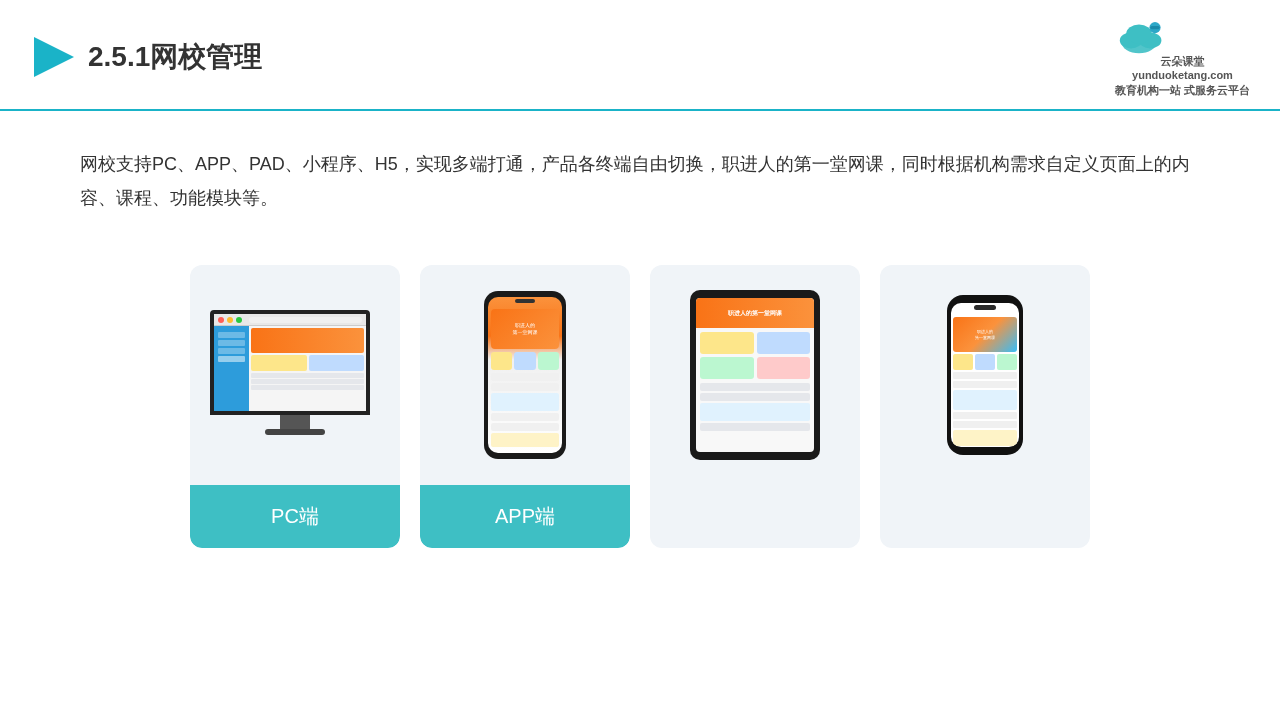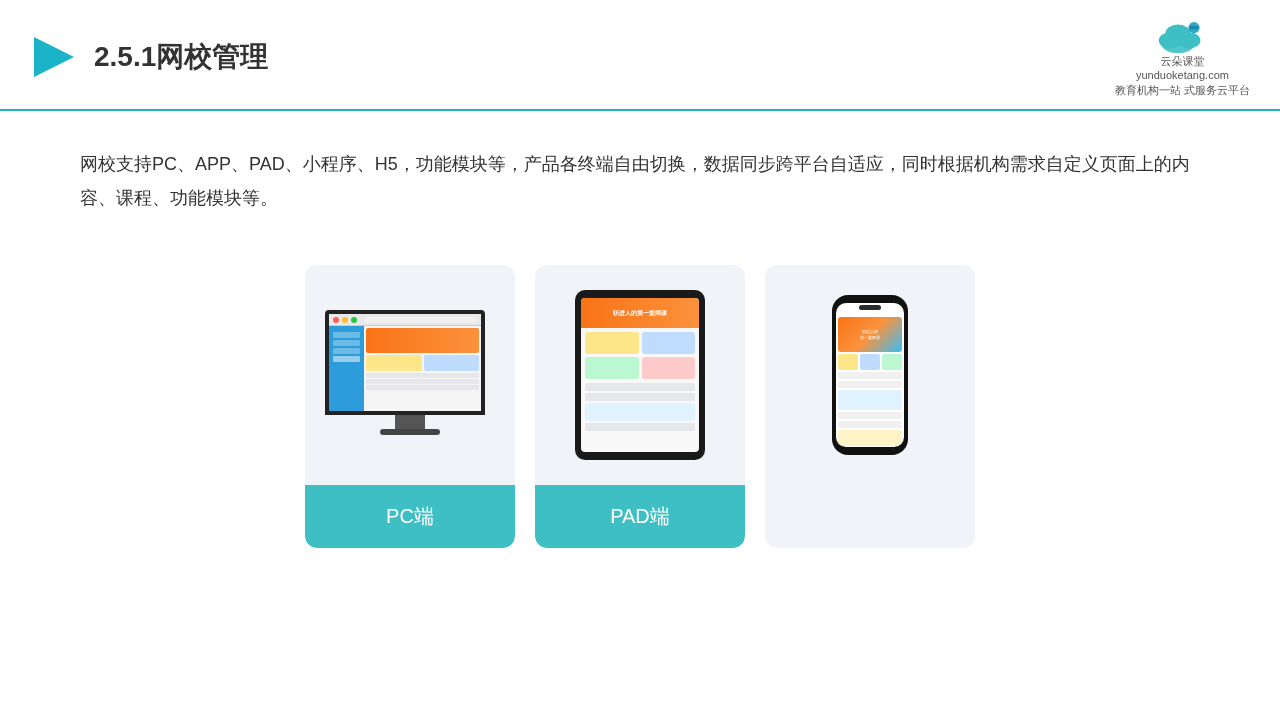--- a/index.html
+++ b/index.html
@@ -16,35 +16,36 @@
     .header {
       display: flex;
       align-items: center;
       justify-content: space-between;
       padding: 18px 30px 12px 30px;
       border-bottom: 2px solid #1ab3c8;
     }
     .header-left {
       display: flex;
       align-items: center;
-      gap: 16px;
+      gap: 10px;
     }
     .play-icon {
       width: 48px;
       height: 48px;
     }
     .page-title {
       font-size: 28px;
       font-weight: 600;
       color: #333;
     }
     .logo-area {
       display: flex;
       flex-direction: column;
-      align-items: center;
+      align-items: flex-start;
+      font-weight: bold;
     }
     .logo-cloud {
       width: 56px;
       height: 36px;
     }
     .logo-text {
       font-size: 11px;
       color: #555;
       text-align: center;
       line-height: 1.3;
@@ -339,21 +340,21 @@
     </svg>
     <div class="logo-text">
       <div>云朵课堂</div>
       <div>yunduoketang.com</div>
       <div>教育机构一站
 式服务云平台</div>
     </div>
   </div>
 </div>
 
-<div class="description">网校支持PC、APP、PAD、小程序、H5，功能模块等，产品各终端自由切换，数据同步跨平台自适应，同时根据机构需求自定义页面上的内容、课程、功能模块等。</div>
+<div class="description">网校支持PC、APP、PAD、小程序、H5，实现多端打通，产品各终端自由切换，职进人的第一堂网课，同时根据机构需求自定义页面上的内容、课程、功能模块等。</div>
 
 <div class="cards-container">
 
   <div class="card">
     <div class="card-image-area">
       <div class="monitor">
         <div class="monitor-screen">
           <div style="position:absolute;top:0;left:0;right:0;height:12px;background:#e8e8e8;border-bottom:1px solid #ccc;display:flex;align-items:center;padding:0 4px;gap:3px;">
             <div style="width:6px;height:6px;border-radius:50%;background:#ff5f57;"></div>
             <div style="width:6px;height:6px;border-radius:50%;background:#febc2e;"></div>
@@ -379,20 +380,43 @@
             </div>
           </div>
         </div>
         <div class="monitor-stand"></div>
         <div class="monitor-base"></div>
       </div>
     </div>
     <div class="card-label">PC端</div>
   </div>
 
+  <div class="card">
+    <div class="card-image-area">
+      <div class="phone">
+        <div class="phone-screen">
+          <div class="phone-banner">
+            <div class="phone-banner-text">职进人的<br>第一堂网课</div>
+          </div>
+          <div class="phone-grid">
+            <div class="phone-grid-item"></div>
+            <div class="phone-grid-item"></div>
+            <div class="phone-grid-item"></div>
+          </div>
+          <div class="phone-list-item"></div>
+          <div class="phone-list-item"></div>
+          <div style="height:18px;background:#e0f2fe;margin:2px 3px;border-radius:2px;"></div>
+          <div class="phone-list-item"></div>
+          <div class="phone-list-item"></div>
+          <div style="height:14px;background:#fef3c7;margin:2px 3px;border-radius:2px;"></div>
+        </div>
+      </div>
+    </div>
+    <div class="card-label">APP端</div>
+  </div>
 
   <div class="card">
     <div class="card-image-area">
       <div class="tablet">
         <div class="tablet-screen">
           <div class="tablet-banner">
             <div class="tablet-banner-text">职进人的第一堂网课</div>
           </div>
           <div class="tablet-grid">
             <div class="tablet-grid-item"></div>
@@ -400,21 +424,20 @@
             <div class="tablet-grid-item"></div>
             <div class="tablet-grid-item"></div>
           </div>
           <div class="tablet-row"></div>
           <div class="tablet-row"></div>
           <div style="height:18px;background:#e0f2fe;margin:2px 4px;border-radius:2px;"></div>
           <div class="tablet-row"></div>
         </div>
       </div>
     </div>
-    <div class="card-label">PAD端</div>
   </div>
 
   <div class="card">
     <div class="card-image-area">
       <div class="mini-phone">
         <div class="mini-phone-screen">
           <div class="mini-phone-banner">
             <div class="mini-phone-banner-text">职进人的<br>第一堂网课</div>
           </div>
           <div class="mini-phone-grid">

